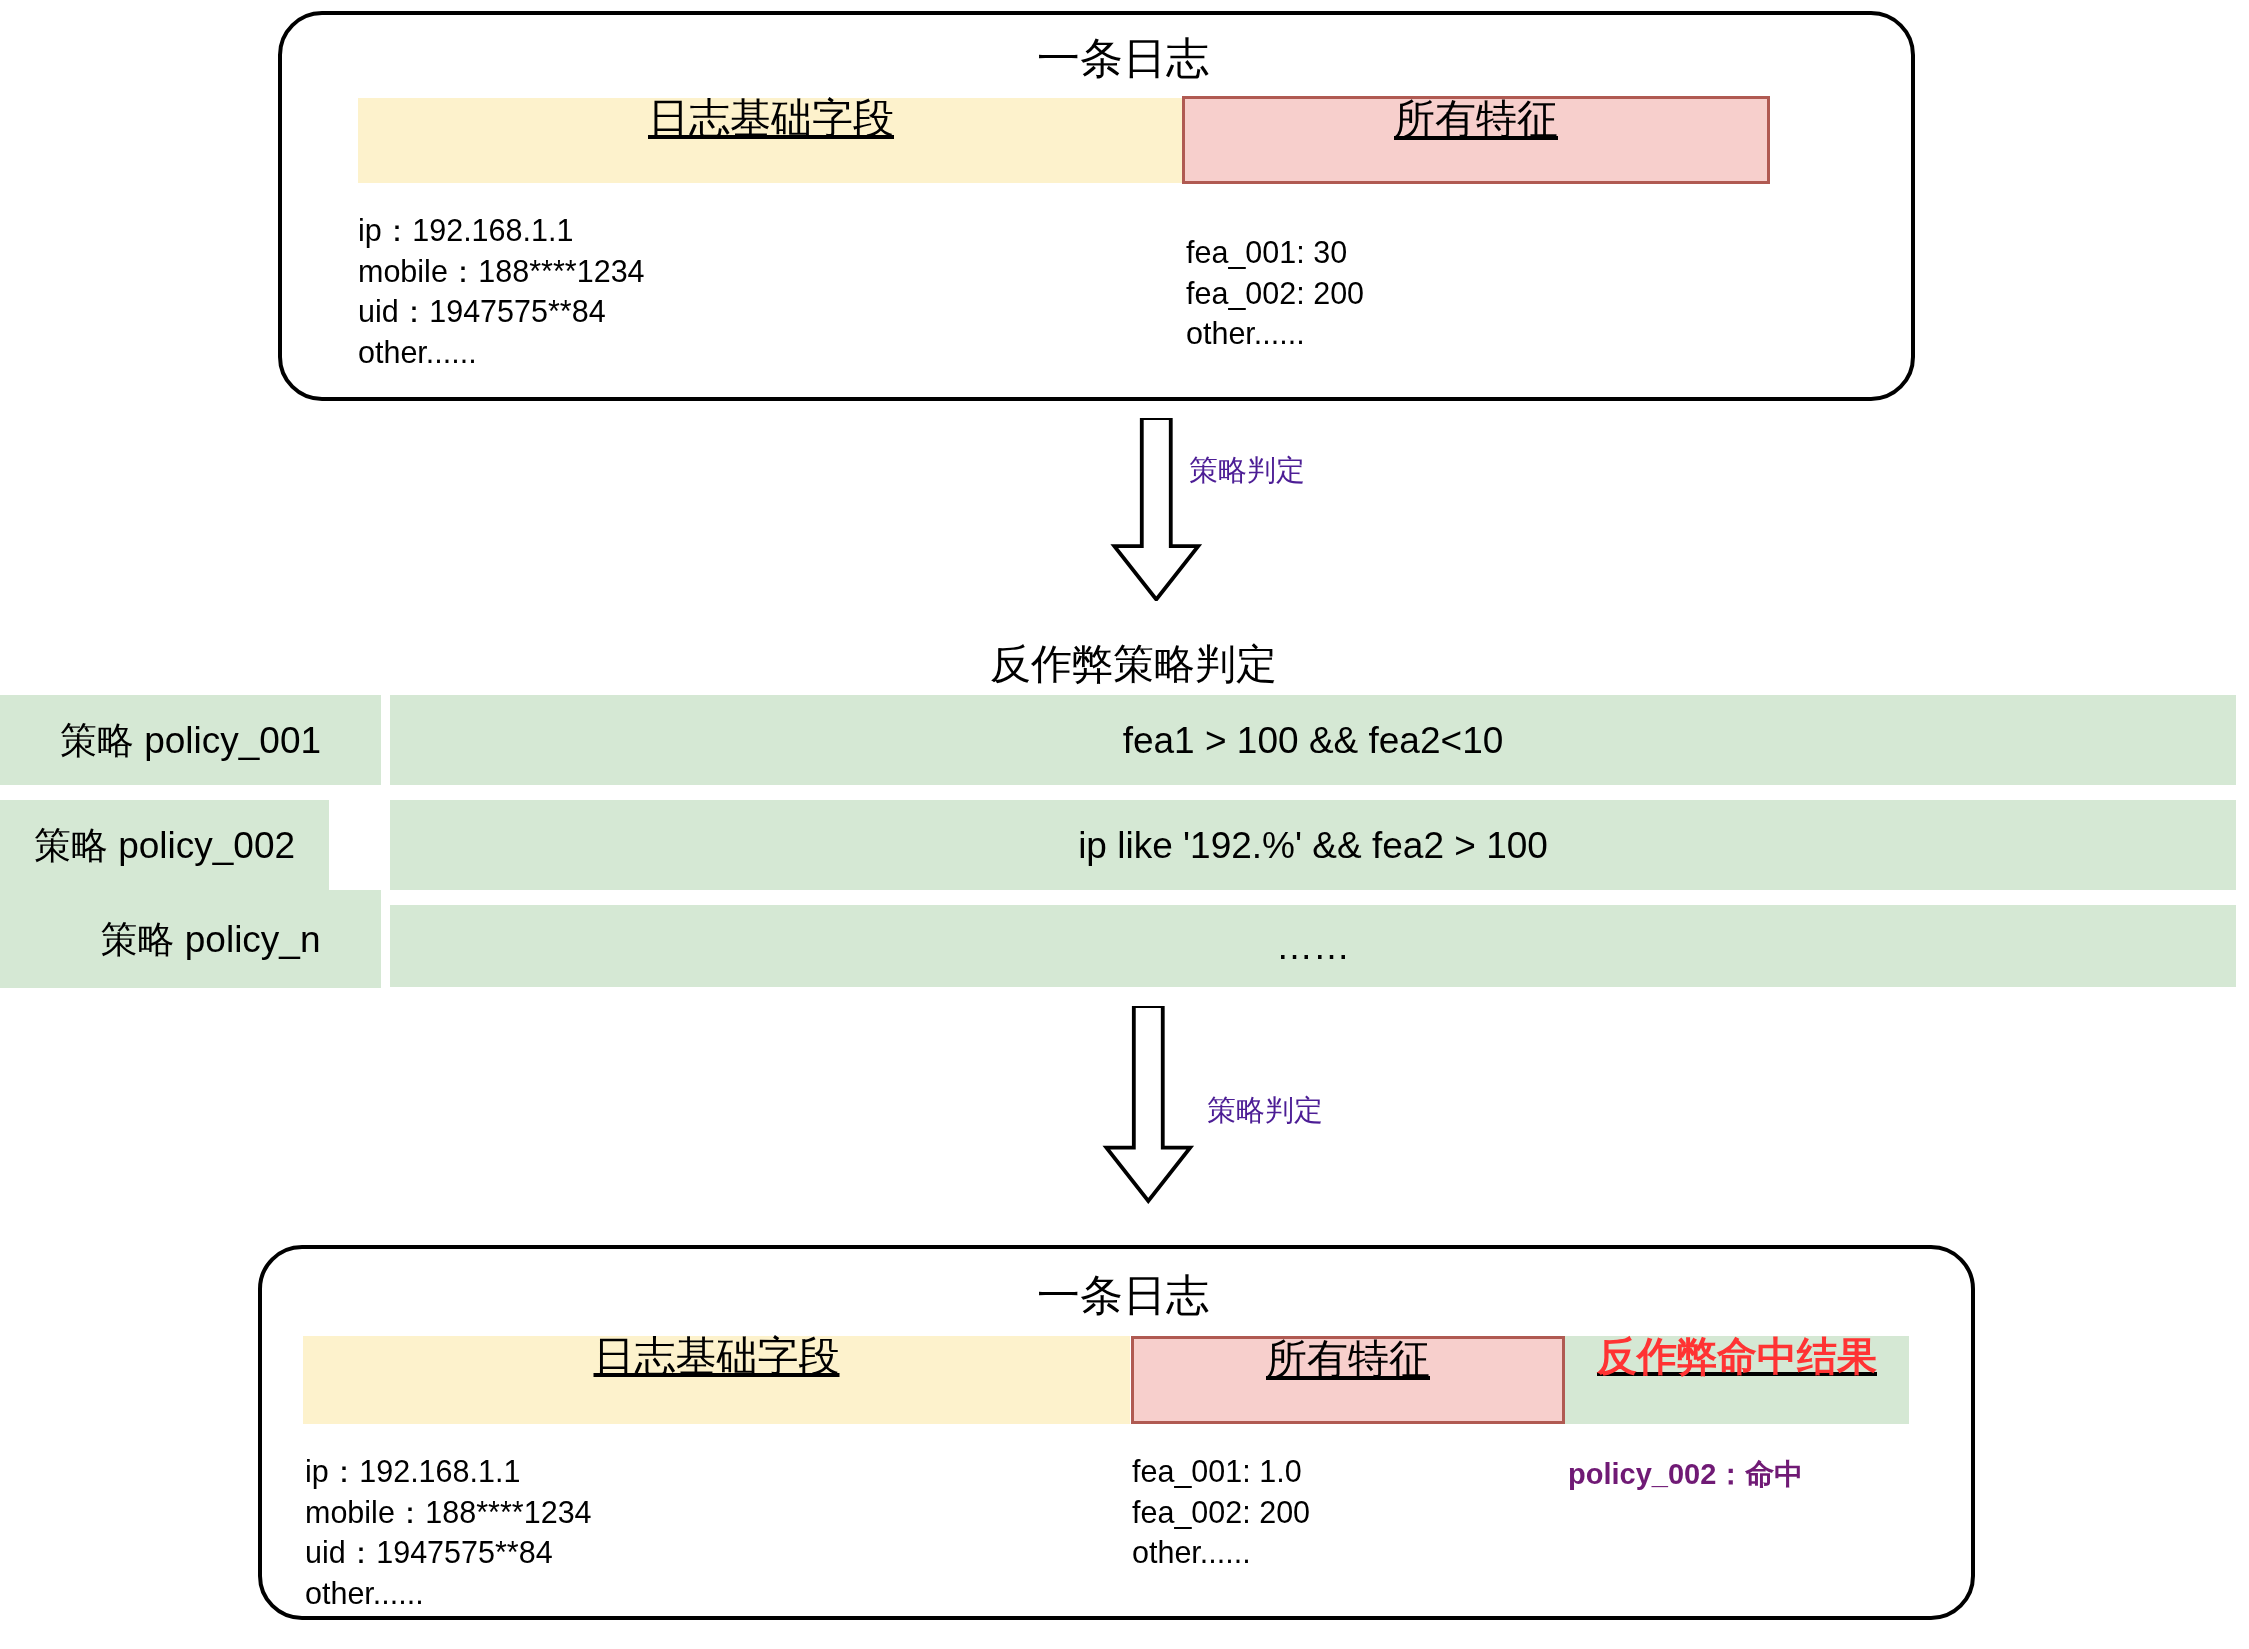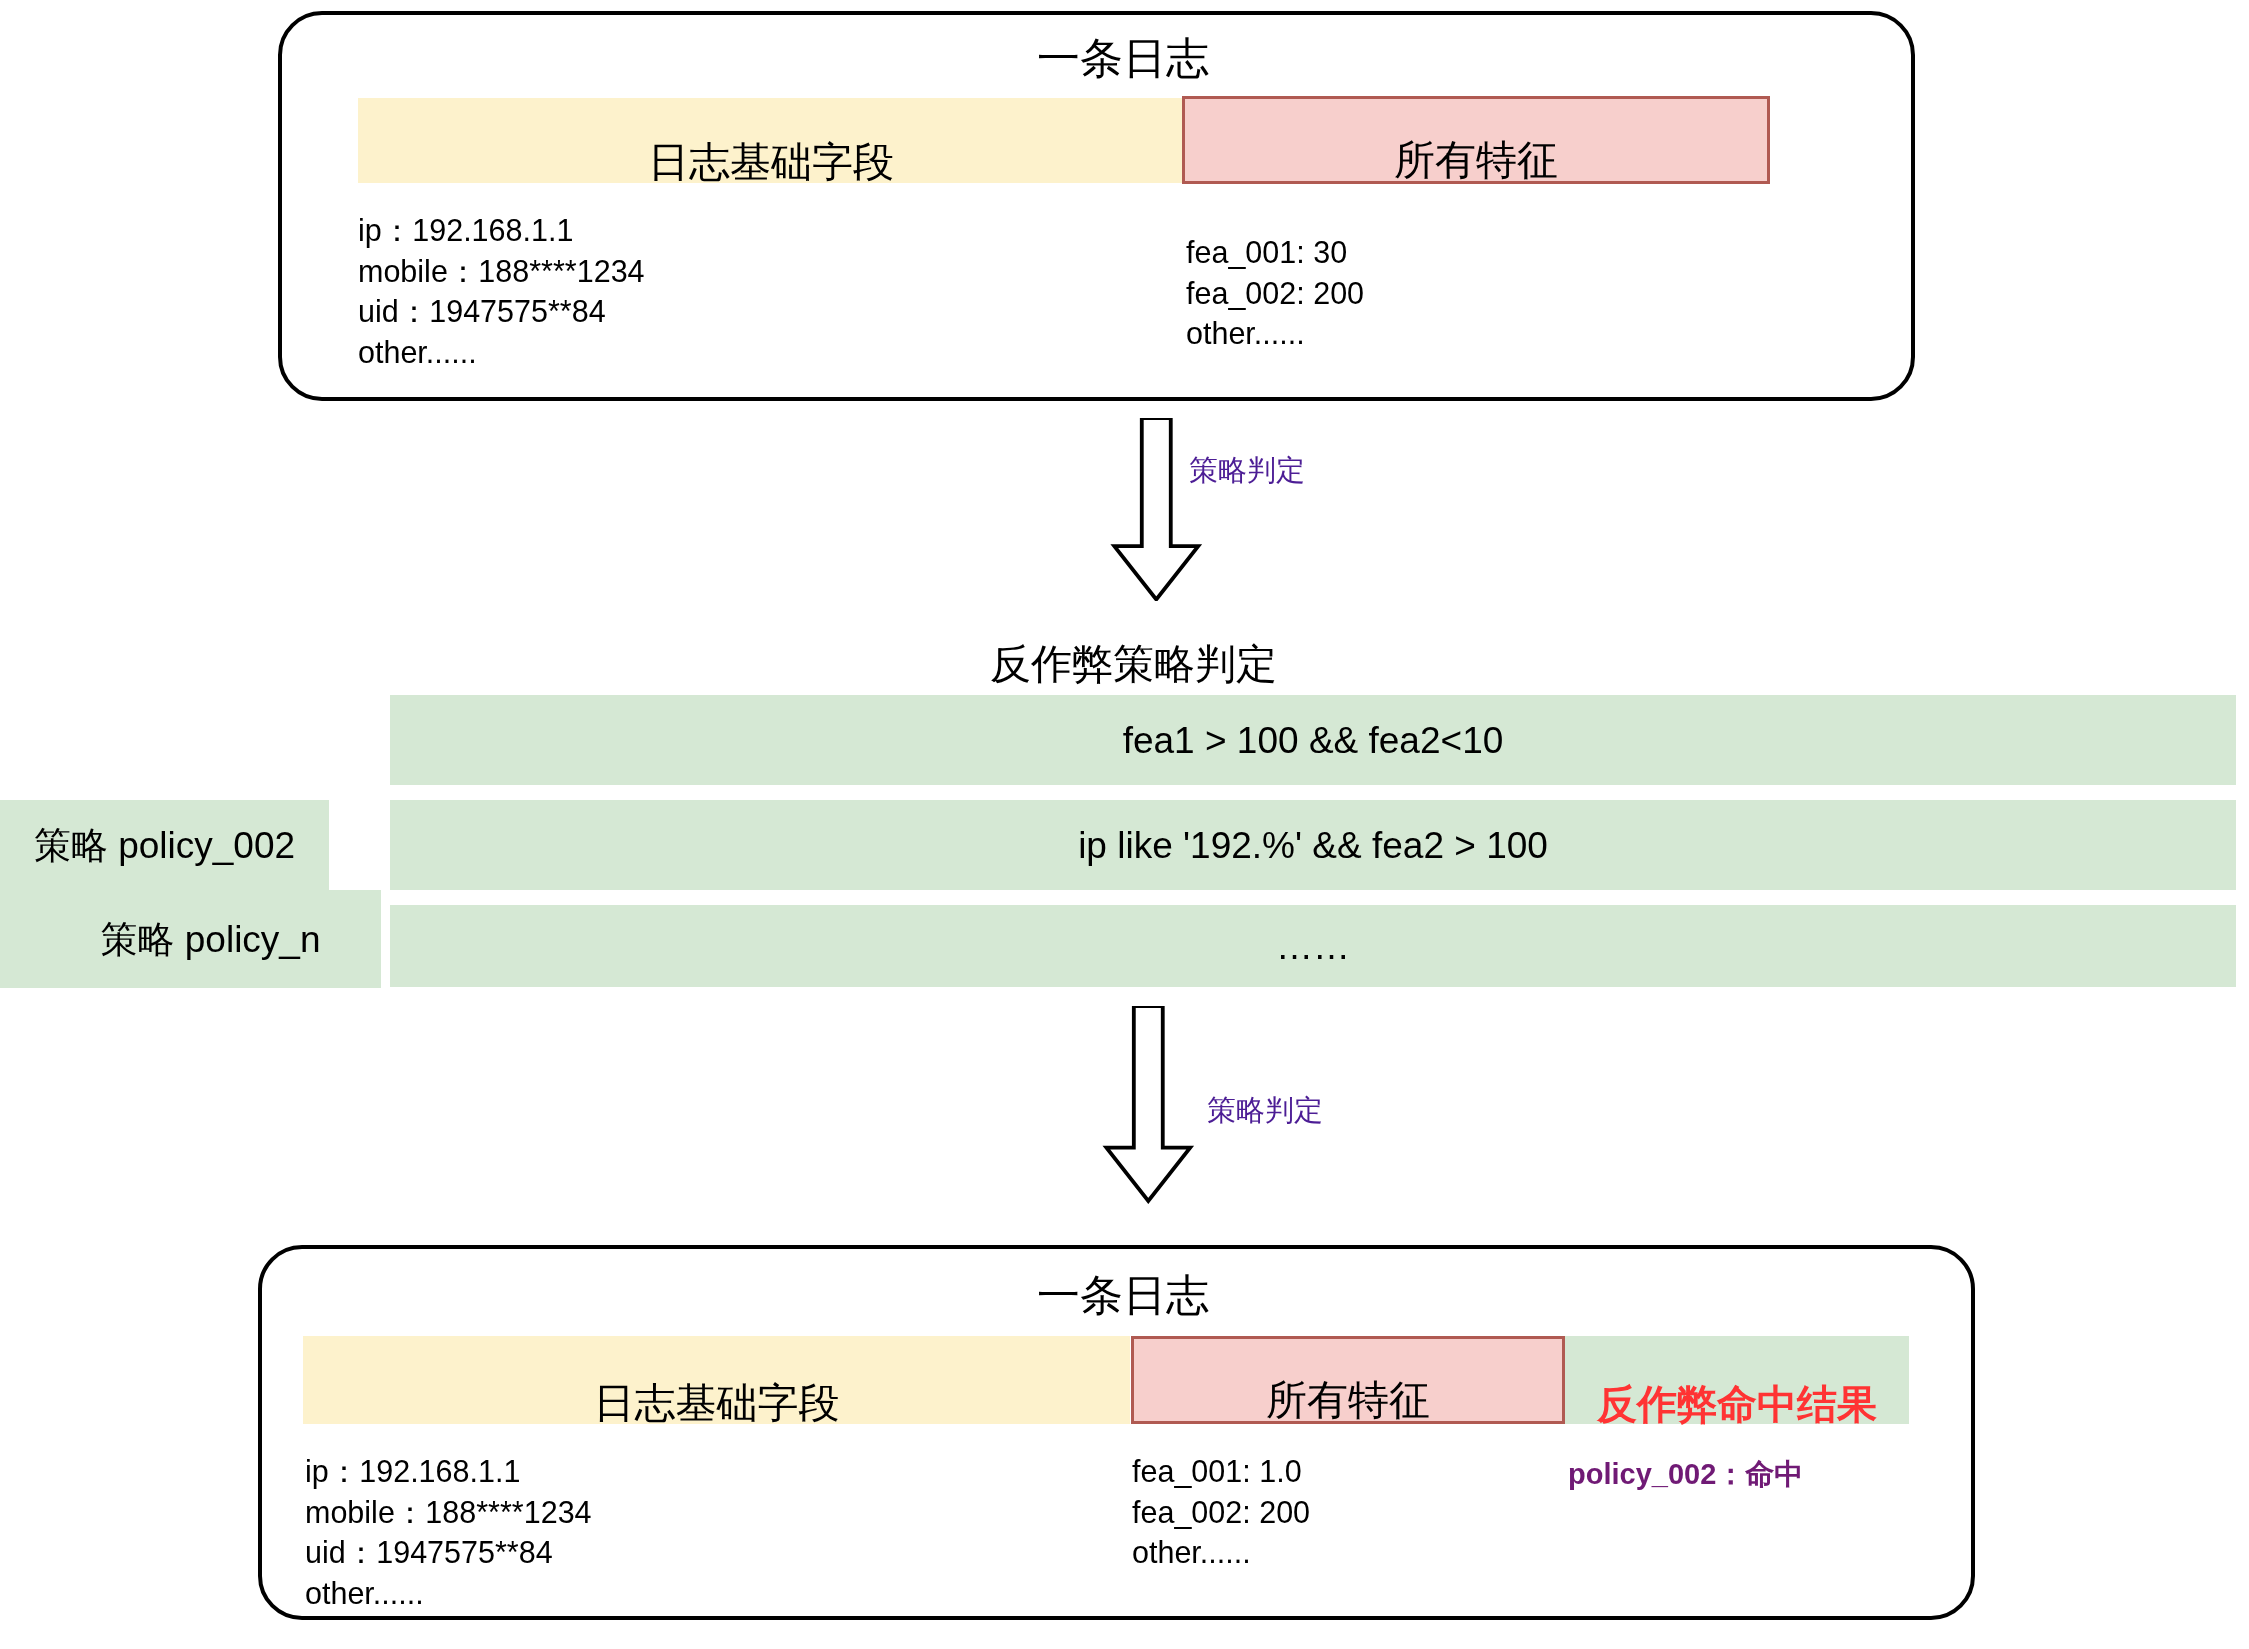--- a/index.html
+++ b/index.html
@@ -34,25 +34,26 @@
     line-height: 1;
     white-space: nowrap;
     color: #000;
   }
 
   
   .seg {
     position: absolute;
     box-sizing: border-box;
     display: flex;
-    align-items: flex-end;
+    align-items: flex-start;
     justify-content: center;
     font-size: 41px;
     line-height: 1;
     white-space: nowrap;
+    text-decoration: underline;
   }
   .seg-yellow { background: #FDF2CC; border: 0; }
   .seg-red    { background: #F7CFCC; border: 3px solid #B05A52; }
   .seg-green  { background: #D5E8D4; border: 0; }
 
   .seg-label-red {
     color: #FF3333;
     font-weight: bold;
     font-size: 40px;
   }
@@ -136,20 +137,23 @@
 fea_002: 200
 other......</div>
 
   <svg class="arrow" style="left:1105px; top:418px;" width="130" height="183" viewBox="0 0 170 240">
     <polygon points="48,0 86,0 86,168 122,168 67,238 12,168 48,168" fill="#ffffff" stroke="#000000" stroke-width="5"></polygon>
   </svg>
   <div class="arrow-label" style="left:1183px; top:456px;">策略判定</div>
 
   <div class="table-heading" style="left:990px; top:644px;">反作弊策略判定</div>
 
+  <div class="cell cell-key" style="left:0px; top:695px; width:381px; height:90px;">
+    <span>策略 policy_001</span>
+  </div>
   <div class="cell cell-val" style="left:390px; top:695px; width:1846px; height:90px;">
     <span>fea1 &gt; 100 &amp;&amp; fea2&lt;10</span>
   </div>
 
   <div class="cell cell-key" style="left:0px; top:800px; width:329px; height:90px;">
     <span>策略 policy_002</span>
   </div>
   <div class="cell cell-val" style="left:390px; top:800px; width:1846px; height:90px;">
     <span>ip like '192.%' &amp;&amp; fea2 &gt; 100</span>
   </div>

